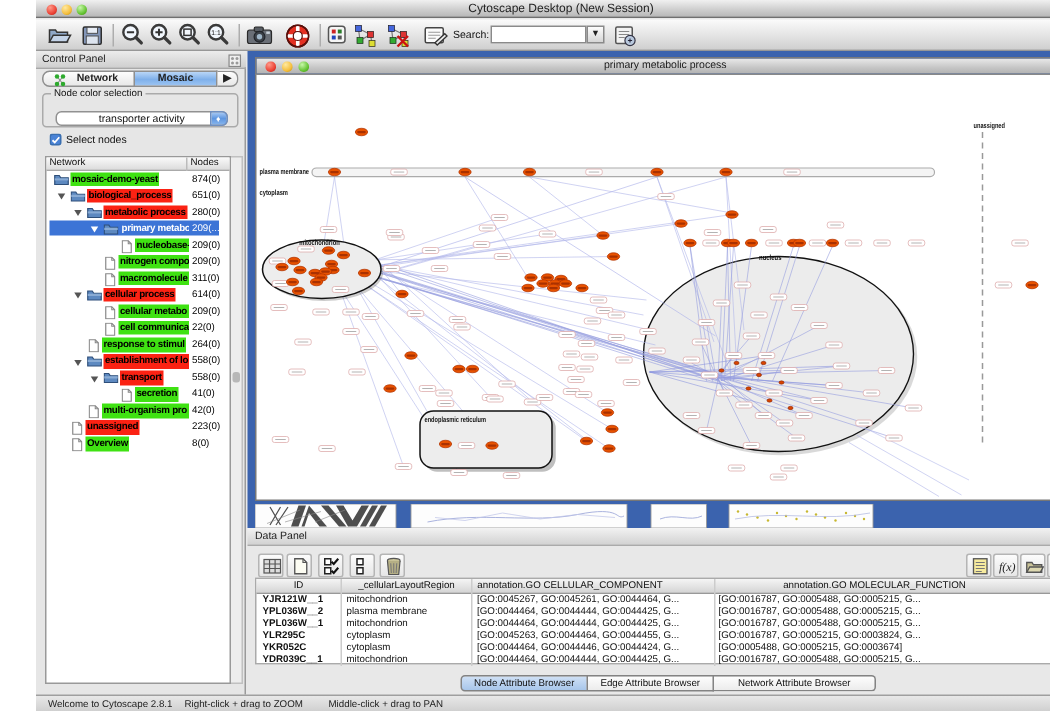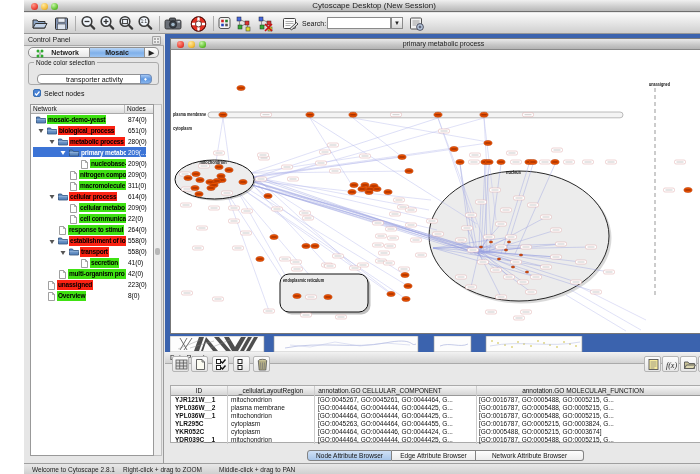--- a/index.html
+++ b/index.html
@@ -62,21 +62,21 @@
 .ilight { position:absolute; top:2.5px; width:6.5px; height:6.5px; border-radius:50%; }
 #iwintitle .r { left:6px;  background:radial-gradient(circle at 35% 30%, #ff9a8a, #ec4437 60%, #b2160c); }
 #iwintitle .y { left:17px; background:radial-gradient(circle at 35% 30%, #ffe9a0, #f5bf3f 60%, #c28a00); }
 #iwintitle .g { left:28px; background:radial-gradient(circle at 35% 30%, #c8f7a9, #67c536 60%, #3d8f0a); }
 #canvas { position:absolute; left:0; top:12.5px; width:547px; height:283.5px; background:#fff; border:1px solid #777; border-top:none; }
 #strip { position:absolute; left:5px; top:302px; width:547px; height:16px; }
 
 #dpanel { position:absolute; left:141px; top:352px; width:559px; height:111px; background:#e8e8e8; }
 #dphead { position:absolute; left:0; top:0; width:559px; height:12px; background:linear-gradient(#f2f2f2,#d2d2d2); border-bottom:1px solid #aaa; }
 #dphead span { position:absolute; left:5px; top:1.5px; font-size:7px; color:#222; }
-.dbtn { position:absolute; top:4px; width:17px; height:16px; background:linear-gradient(#fcfcfc,#e6e6e6); border:1px solid #b5b5b5; border-radius:2px; }
+.dbtn { position:absolute; top:17px; width:17px; height:16px; background:linear-gradient(#fcfcfc,#e6e6e6); border:1px solid #b5b5b5; border-radius:2px; }
 .dbtn svg { position:absolute; left:1.5px; top:1px; }
 #dtable { position:absolute; left:5px; top:33px; width:549px; height:58px; background:#fff; border:1px solid #aaa; }
 #dthead { position:absolute; left:0; top:0; width:547px; height:9.5px; background:linear-gradient(#f5f5f5,#d5d5d5); border-bottom:1px solid #999; font-size:6.5px; color:#111; }
 #dthead div { position:absolute; top:1px; text-align:center; }
 .dcol { position:absolute; top:0; width:1px; height:58px; background:#ccc; }
 .drow { position:absolute; left:0; width:547px; height:8px; font-size:6.5px; color:#111; }
 .drow b { position:absolute; left:4px; font-weight:bold; }
 .drow .c2 { position:absolute; left:60px; }
 .drow .c3 { position:absolute; left:147px; }
 .drow .c4 { position:absolute; left:308px; }

